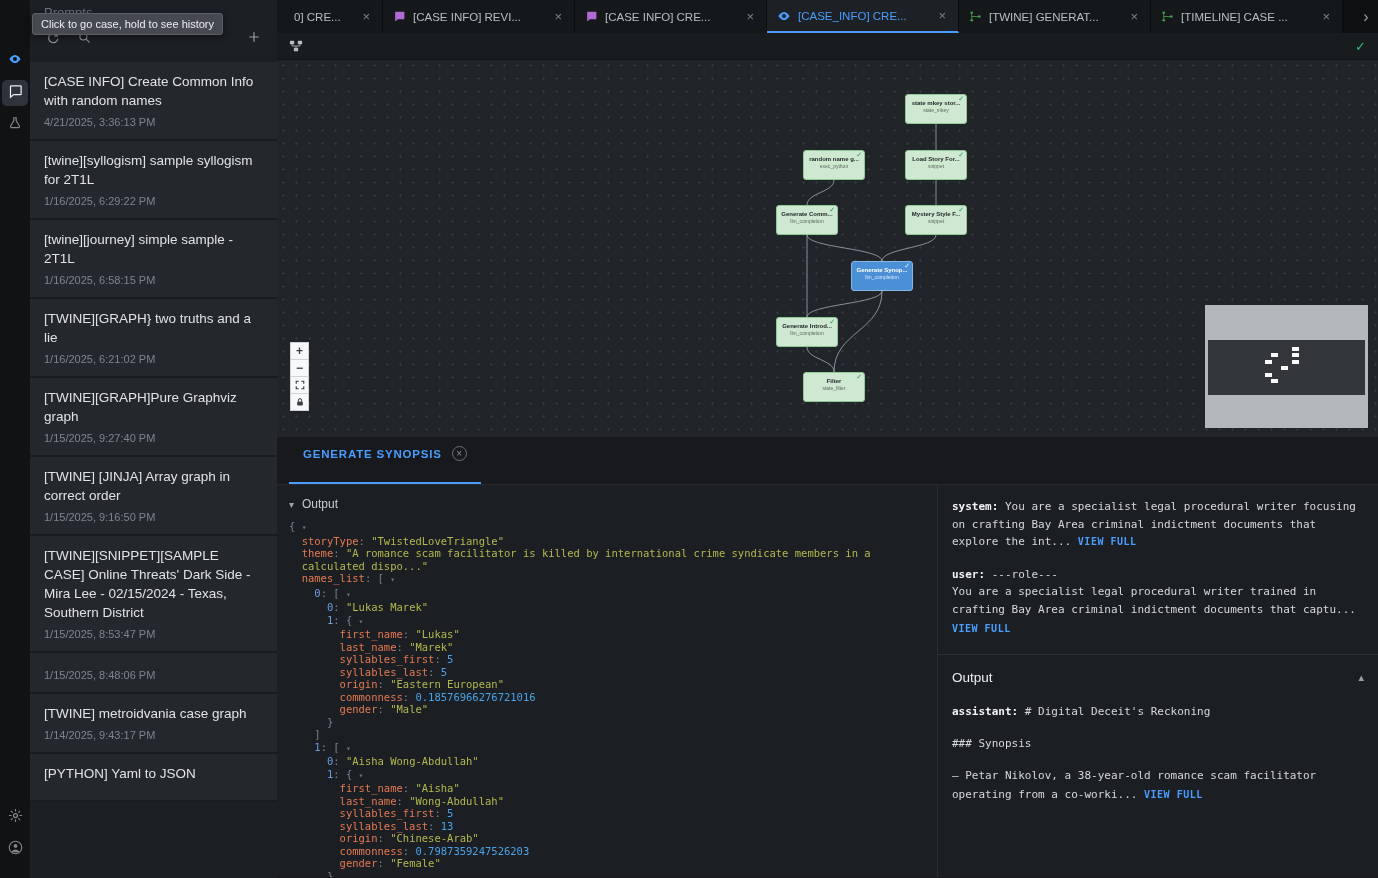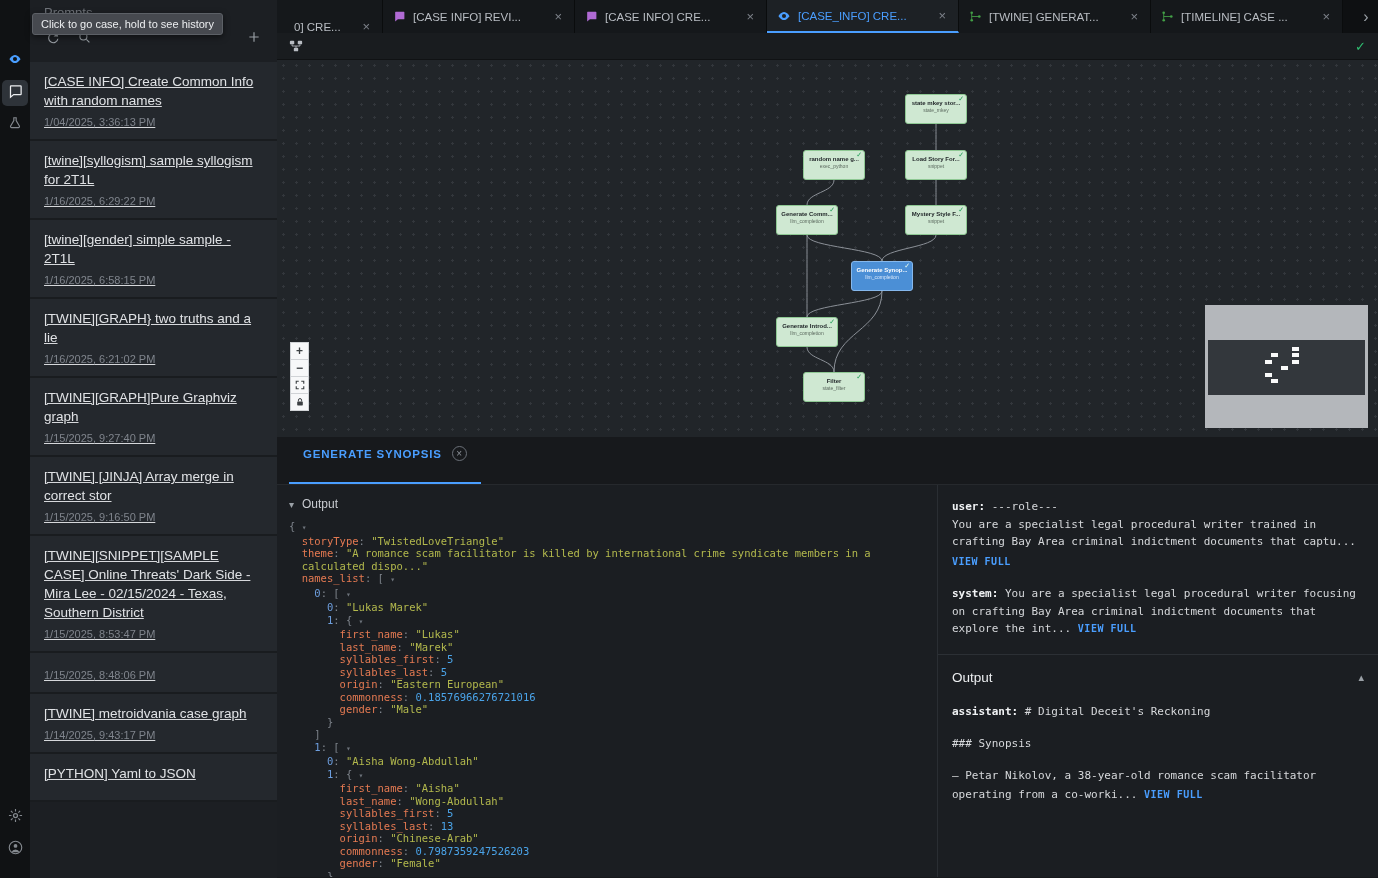--- a/index.html
+++ b/index.html
@@ -14,37 +14,37 @@
   .rail-item { width:26px; height:26px; margin:6px auto; border-radius:5px;
                display:flex; align-items:center; justify-content:center; color:#84898f; }
   .rail-item.active { background:#2e3339; color:#eceef0; }
 
   
   .prompts { position:absolute; left:30px; top:0; width:247px; height:100%; background:#1c1f23; z-index:20; }
   .panel-header { padding:5px 14px 0; font-size:13px; color:#6f7379; height:24px; }
   .panel-toolbar { display:flex; align-items:center; gap:18px; padding:6px 16px 4px; color:#9aa0a6; }
   .panel-toolbar .spacer { flex:1; }
   .tool-btn { display:flex; align-items:center; color:#9aa0a6; background:none; border:none; cursor:pointer; font-size:17px; }
-  .prompt-list { position:absolute; top:62px; bottom:0; left:0; right:0; overflow:hidden;text-decoration:underline; }
+  .prompt-list { position:absolute; top:62px; bottom:0; left:0; right:0; overflow:hidden; }
   .prompt-item { background:#24282d; border-bottom:2px solid #191c1f; padding:10px 14px 11px; cursor:pointer; }
   .prompt-title { font-size:13.5px; line-height:19px; color:#e0e2e5; }
   .prompt-time { font-size:11px; color:#7f848c; margin-top:6px; }
 
   
   .tooltip { position:absolute; left:32px; top:13px; z-index:60; background:#46494f; border:1px solid #5c6066;
              color:#eceef0; font-size:11px; padding:4px 8px; border-radius:3px; box-shadow:0 2px 6px rgba(0,0,0,.5); white-space:nowrap; }
 
   
   .main { position:absolute; left:277px; top:0; width:1101px; height:878px; }
 
   
   .tabbar { position:relative; display:flex; height:33px; background:#0e1012; overflow:hidden; }
   .tab { display:flex; align-items:center; gap:7px; width:192px; flex:0 0 auto; padding:0 10px;
          background:#15181b; border-right:1px solid #0a0c0d; cursor:pointer; }
-  .tab.partial { width:106px;align-items:flex-end; }
+  .tab.partial { width:106px; }
   .tab-icon { display:flex; align-items:center; }
   .ic-chat { color:#b06ad4; } .ic-eye { color:#4a9eff; } .ic-workflow { color:#43a047; }
   .tab-label { flex:1; font-size:11.5px; color:#b9bdc3; white-space:nowrap; overflow:hidden; }
   .tab-close { color:#7d828a; font-size:13px; line-height:13px; padding:0 2px; }
   .tab.active { background:#1d2125; border-bottom:2px solid #4a9eff; }
   .tab.active .tab-label { color:#4a9eff; }
   .tab-overflow { position:absolute; right:0; top:0; width:24px; height:33px; display:flex; align-items:center;
                   justify-content:center; color:#9aa0a6; font-size:16px; background:#0e1012; cursor:pointer; }
 
   
@@ -171,46 +171,46 @@
       <button class="tool-btn">
         <svg width="14" height="14" viewBox="0 0 24 24">
             <path d="M12 4v16M4 12h16" stroke="currentColor" stroke-width="2"></path>
           </svg>
       </button>
     </div>
     <div class="prompt-list">
 
         <div class="prompt-item">
           <div class="prompt-title">[CASE INFO] Create Common Info with random names</div>
-          <div class="prompt-time">1/04/2025, 3:36:13 PM</div>
+          <div class="prompt-time">4/21/2025, 3:36:13 PM</div>
         </div>
 
 
         <div class="prompt-item">
           <div class="prompt-title">[twine][syllogism] sample syllogism for 2T1L</div>
           <div class="prompt-time">1/16/2025, 6:29:22 PM</div>
         </div>
 
         <div class="prompt-item">
-          <div class="prompt-title">[twine][gender] simple sample - 2T1L</div>
+          <div class="prompt-title">[twine][journey] simple sample - 2T1L</div>
           <div class="prompt-time">1/16/2025, 6:58:15 PM</div>
         </div>
 
         <div class="prompt-item">
           <div class="prompt-title">[TWINE][GRAPH} two truths and a lie</div>
           <div class="prompt-time">1/16/2025, 6:21:02 PM</div>
         </div>
 
         <div class="prompt-item">
           <div class="prompt-title">[TWINE][GRAPH]Pure Graphviz graph</div>
           <div class="prompt-time">1/15/2025, 9:27:40 PM</div>
         </div>
 
         <div class="prompt-item">
-          <div class="prompt-title">[TWINE] [JINJA] Array merge in correct stor</div>
+          <div class="prompt-title">[TWINE] [JINJA] Array graph in correct order</div>
           <div class="prompt-time">1/15/2025, 9:16:50 PM</div>
         </div>
 
         <div class="prompt-item">
           <div class="prompt-title">[TWINE][SNIPPET][SAMPLE CASE] Online Threats' Dark Side - Mira Lee - 02/15/2024 - Texas, Southern District</div>
           <div class="prompt-time">1/15/2025, 8:53:47 PM</div>
         </div>
 
         <div class="prompt-item">
           <div class="prompt-time">1/15/2025, 8:48:06 PM</div>
@@ -438,31 +438,31 @@
               <div class="jline"><span class="tp">        </span><span class="tk">syllables_last</span><span class="tp">: </span><span class="tn">13</span></div>
               <div class="jline"><span class="tp">        </span><span class="tk">origin</span><span class="tp">: </span><span class="ts">"Chinese-Arab"</span></div>
               <div class="jline"><span class="tp">        </span><span class="tk">commonness</span><span class="tp">: </span><span class="tn">0.7987359247526203</span></div>
               <div class="jline"><span class="tp">        </span><span class="tk">gender</span><span class="tp">: </span><span class="ts">"Female"</span></div>
               <div class="jline"><span class="tp">      }</span></div>
             </div>
         </div>
 
         <div class="msg-col">
           <div class="msg-block">
+            <span class="role">system:</span>
+            <span class="mtext">You are a specialist legal procedural writer focusing on crafting Bay Area criminal indictment documents that explore the int...</span>
+            <span class="view-full">VIEW FULL</span>
+          </div>
+          <div class="msg-block">
             <div>
               <span class="role">user:</span>
               <span class="mtext">---role---</span>
             </div>
             <div class="mtext">You are a specialist legal procedural writer trained in crafting Bay Area criminal indictment documents that captu...</div>
             <div class="vf-line"><span class="view-full">VIEW FULL</span></div>
-          </div>
-          <div class="msg-block">
-            <span class="role">system:</span>
-            <span class="mtext">You are a specialist legal procedural writer focusing on crafting Bay Area criminal indictment documents that explore the int...</span>
-            <span class="view-full">VIEW FULL</span>
           </div>
 
           <div class="msg-divider"></div>
 
           <div class="out-head">
             <span>Output</span>
             <span class="caret">▴</span>
           </div>
 
           <div>

